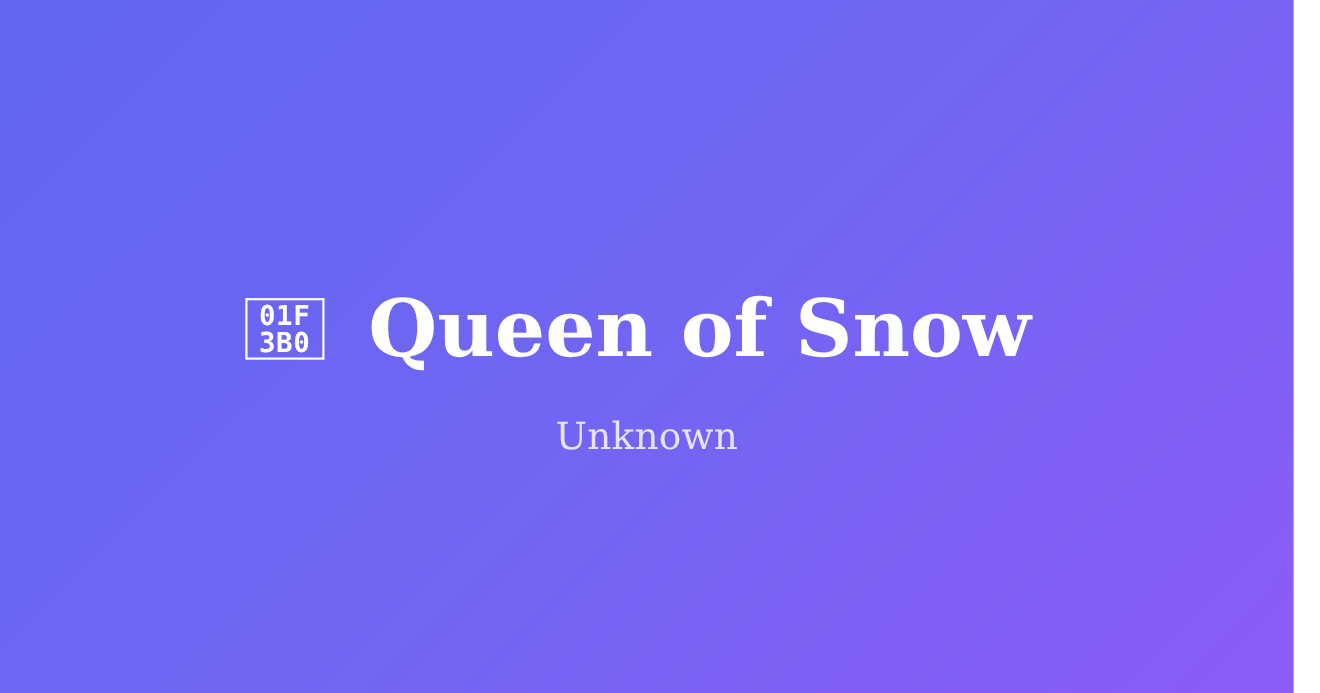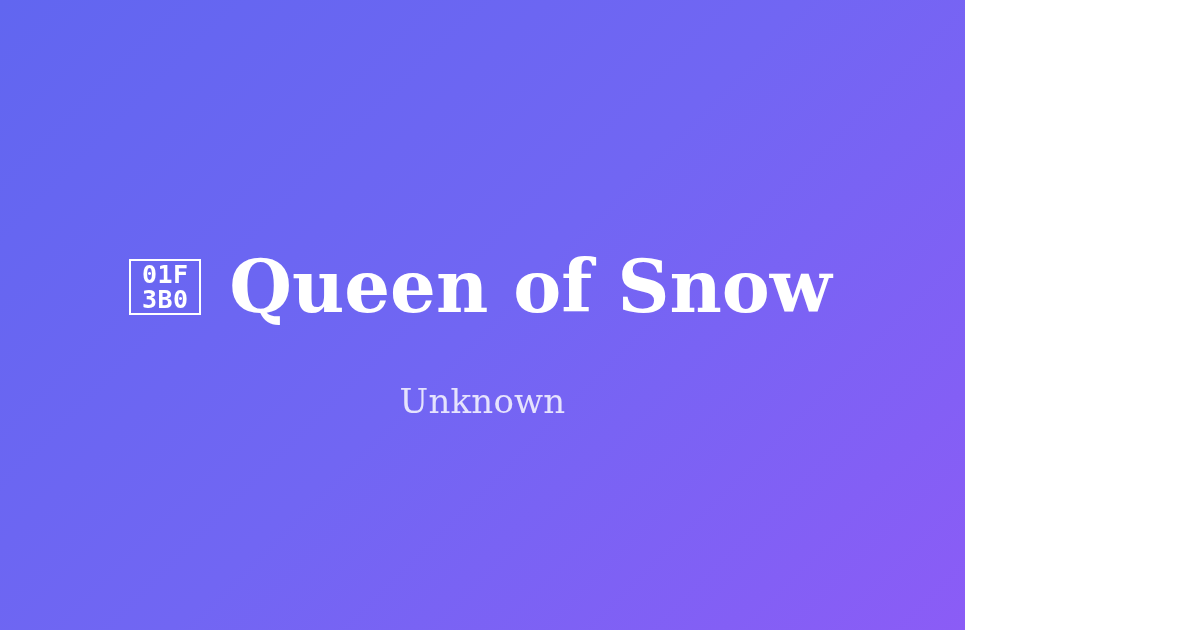--- a/index.html
+++ b/index.html
@@ -13,21 +13,21 @@
     height: 630px;
     overflow: hidden;
     font-family: "DejaVu Serif", "Liberation Serif", serif;
     -webkit-font-smoothing: antialiased;
   }
 
   
   .og-card {
     position: relative;
     box-sizing: border-box;
-    width: 965px;
+    width: 1176px;
     height: 630px;
     background-image: linear-gradient(135deg, #6166f0 0%, #7166f3 50%, #8b5cf6 100%);
     display: flex;
     flex-direction: column;
     align-items: center;
     justify-content: flex-start;
     overflow: hidden;
   }
 
   
@@ -77,26 +77,26 @@
 
   
   .game-title {
     font-family: "DejaVu Serif", "Liberation Serif", serif;
     font-size: 72px;
     font-weight: 700;
     color: #ffffff;
     letter-spacing: 0px;
     white-space: nowrap;
     line-height: 1.05;
-    margin: 4px;
+    margin: 16px;
   }
 
   
   .game-provider {
-    margin-top: 52px;
+    margin-top: 24px;
     font-family: "DejaVu Serif", "Liberation Serif", serif;
     font-size: 34px;
     font-weight: 400;
     color: rgba(255, 255, 255, 0.82);
     letter-spacing: 0.2px;
     white-space: nowrap;
     line-height: 1.2;
   }
 
   

